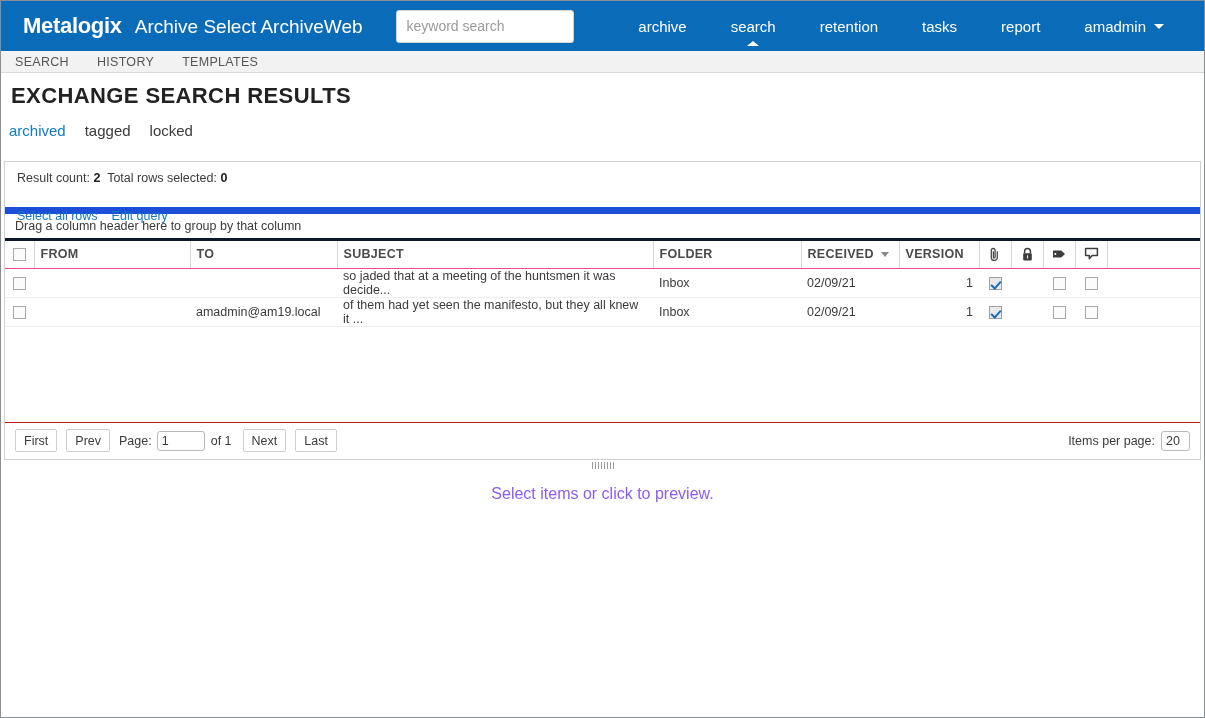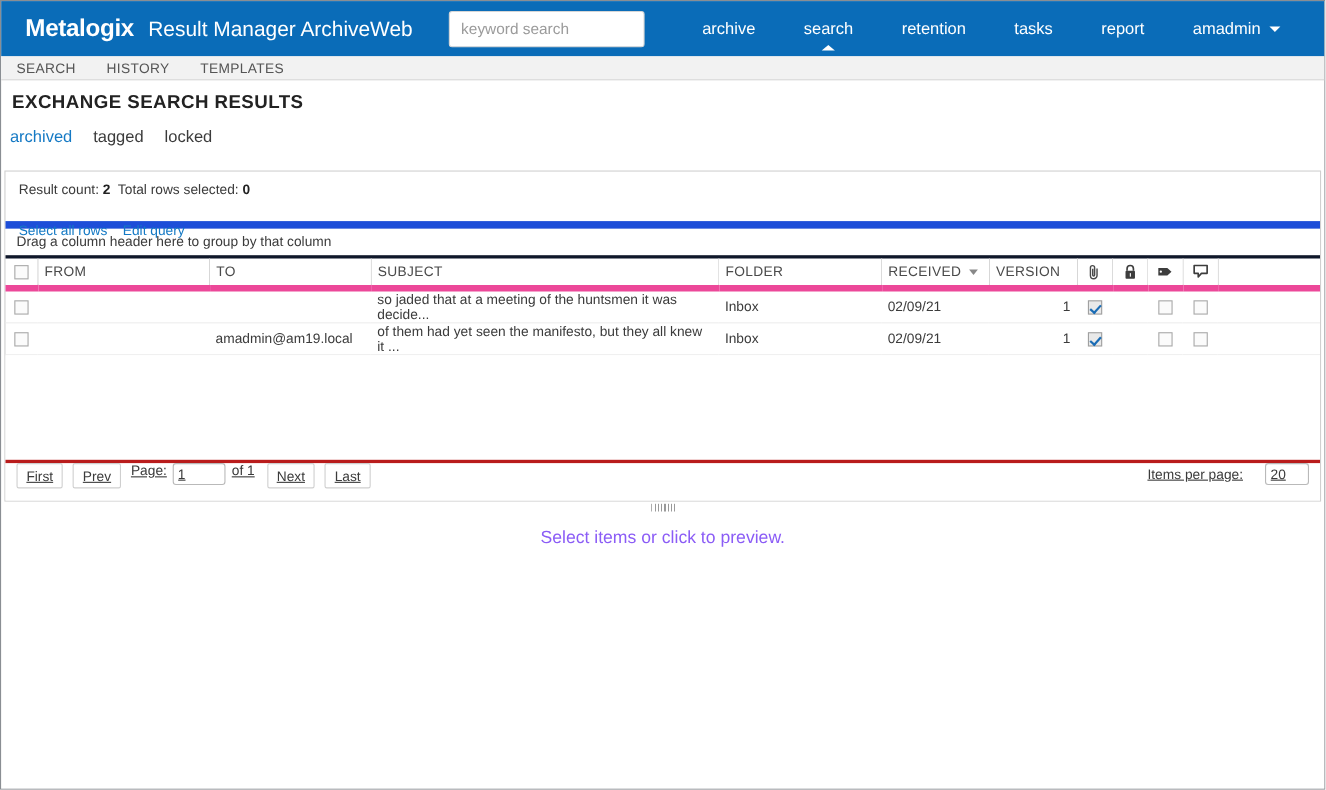--- a/index.html
+++ b/index.html
@@ -103,21 +103,21 @@
   }
   .subtab {
     font-size: 12.5px;
     color: #555;
     letter-spacing: 0.3px;
     cursor: pointer;
   }
 
   
   .page-title {
-    font-size: 17px;
+    font-size: 22px;
     font-weight: bold;
     color: #222;
     letter-spacing: 0.4px;
     padding: 10px 0 0 10px;
   }
   .filters {
     display: flex;
     gap: 19px;
     padding: 13px 0 0 8px;
     font-size: 15px;
@@ -160,25 +160,25 @@
 
   
   table.grid {
     width: 100%;
     border-collapse: collapse;
     table-layout: fixed;
     font-size: 12.5px;
   }
   table.grid thead th {
     height: 27px;
-    font-weight: normal;
+    font-weight: bold;
     color: #4a4a4a;
     text-align: left;
     border-right: 1px solid #d7d7d7;
-    border-bottom: 6px solid #ec4899;
+    border-bottom: 1px solid #ec4899;
     padding: 0 6px;
     letter-spacing: 0.3px;
     background: #fff;
     position: relative;
   }
   table.grid thead th.icon-col { text-align: center; padding: 0; }
   table.grid thead th:last-child { border-right: none; }
   table.grid tbody td {
     height: 25px;
     color: #3b3b3b;
@@ -222,28 +222,27 @@
     border-right: 4px solid transparent;
     border-top: 5px solid #888;
   }
   .hicon svg { display: block; margin: 0 auto; }
 
   .grid-body-space { height: 95px; background: #fff; }
 
   
   .pager {
     height: 37px;
-    border-top: 3px solid #b91c1c;
+    border-top: 1px solid #b91c1c;
     display: flex;
-    align-items: flex-start;
+    align-items: center;
     padding: 0 10px;
     font-size: 12.5px;
     color: #3b3b3b;
     background: #fff;
-    text-decoration: underline;
   }
   .pbtn {
     border: 1px solid #cfcfcf;
     background: #fff;
     border-radius: 2px;
     height: 23px;
     min-width: 38px;
     font-size: 12.5px;
     color: #3b3b3b;
     font-family: "Liberation Sans", sans-serif;
@@ -261,26 +260,26 @@
     margin-right: 6px;
     font-family: "Liberation Sans", sans-serif;
     color: #3b3b3b;
   }
   .pof { margin-right: 11px; }
   .pager-right {
     margin-left: auto;
     display: flex; align-items: center;
   }
   .ipp-input {
-    width: 40px; height: 20px;
+    width: 29px; height: 20px;
     border: 1px solid #b9b9b9;
     border-radius: 3px;
     font-size: 12.5px;
     padding: 0 4px;
-    margin-left: 20px;
+    margin-left: 6px;
     font-family: "Liberation Sans", sans-serif;
     color: #3b3b3b;
   }
 
   
   .splitter {
     height: 11px;
     display: flex;
     align-items: center;
     justify-content: center;
@@ -297,21 +296,21 @@
   }
 </style>
 </head>
 <body>
 
 <div class="page">
 
   <div class="topbar">
     <div class="brand">
       <span class="brand-logo">Metalogix</span>
-      <span class="brand-title">Result Manager ArchiveWeb</span>
+      <span class="brand-title">Archive Select ArchiveWeb</span>
     </div>
     <div class="search-wrap">
       <input class="search-input" type="text" placeholder="keyword search" style="">
     </div>
     <div class="mainnav">
       <div class="nav-item">
         <span>archive</span>
       </div>
       <div class="nav-item active">
         <span>search</span>

